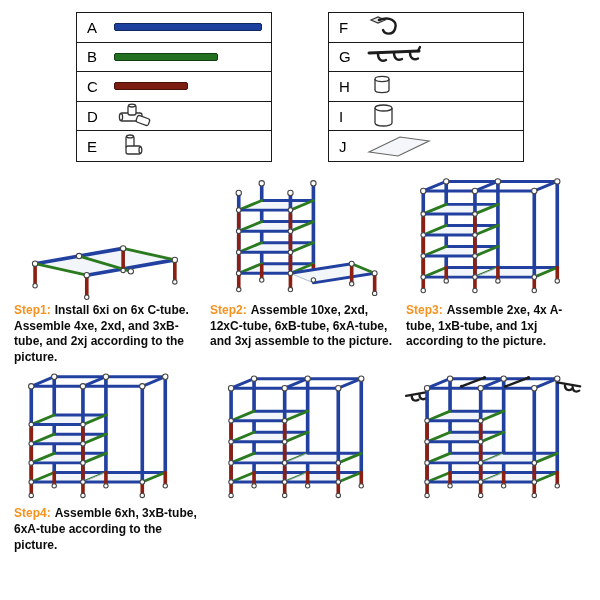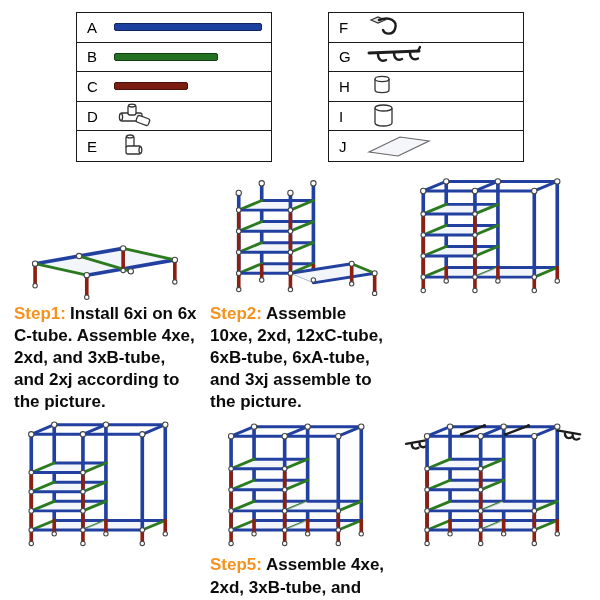--- a/index.html
+++ b/index.html
@@ -19,21 +19,21 @@
   .icon-area{flex:1;display:flex;align-items:center;}
   .bar{height:6px;border-radius:2px;}
   .bar-a{width:146px;background:#1d3f9e;border:1px solid #10265f;}
   .bar-b{width:102px;background:#237021;border:1px solid #123f12;}
   .bar-c{width:72px;background:#7c1d12;border:1px solid #47100a;}
 
   
   .steps{display:grid;grid-template-columns:repeat(3,196px);justify-content:center;align-items:start;margin-top:6px;}
   .step-cell{width:196px;}
   .step-img{display:block;margin:0 auto;}
-  .caption{padding:1px 5px 6px 8px;font-size:17px;line-height:1.3;color:#0b0b0b;font-weight:700;}
+  .caption{padding:1px 5px 6px 8px;font-size:12px;line-height:1.3;color:#0b0b0b;font-weight:700;}
   .step-label{color:#f6921e;font-weight:700;margin-right:4px;}
 
   
   svg .p  {stroke:#22409f;stroke-width:3.8;stroke-linecap:round;fill:none;}
   svg .p2 {stroke:#22409f;stroke-width:3.1;stroke-linecap:round;fill:none;}
   svg .pg {stroke:#2c7a1f;stroke-width:3;stroke-linecap:round;fill:none;}
   svg .pr {stroke:#8a1f12;stroke-width:3.8;stroke-linecap:round;fill:none;}
   svg .sh {fill:#f2f6fa;stroke:#a7b6c6;stroke-width:1;}
   svg .cn {fill:#ffffff;stroke:#444;stroke-width:1.1;}
   svg .bk {stroke:#1d1d1d;stroke-width:2.4;fill:none;stroke-linecap:round;}
@@ -307,20 +307,23 @@
         <circle class="cn" cx="22" cy="114" r="2.4"></circle>
           <circle class="cn" cx="76" cy="114" r="2.4"></circle>
           <circle class="cn" cx="138" cy="114" r="2.4"></circle>
         <circle class="cn" cx="22" cy="128" r="2.3"></circle>
           <circle class="cn" cx="76" cy="128" r="2.3"></circle>
           <circle class="cn" cx="138" cy="128" r="2.3"></circle>
         <circle class="cn" cx="46" cy="118" r="2.3"></circle>
           <circle class="cn" cx="100" cy="118" r="2.3"></circle>
           <circle class="cn" cx="162" cy="118" r="2.3"></circle>
       </svg>
+      <div class="caption">
+        <span class="step-label">Step3:</span><span>Assemble 2xe, 4x A-tube, 1xB-tube, and 1xj according to the picture.</span>
+      </div>
     </div>
 
     <div class="step-cell">
       <svg class="step-img" width="194" height="134" viewBox="0 0 196 140">
         <line class="p" x1="46" y1="6" x2="46" y2="106"></line>
         <line class="p" x1="100" y1="6" x2="100" y2="106"></line>
         <line class="p" x1="162" y1="6" x2="162" y2="106"></line>
         <line class="p2" x1="46" y1="6" x2="162" y2="6"></line>
         <line class="p2" x1="22" y1="16" x2="46" y2="6"></line>
         <line class="p2" x1="76" y1="16" x2="100" y2="6"></line>
@@ -380,20 +383,23 @@
         <circle class="cn" cx="22" cy="116" r="2.4"></circle>
           <circle class="cn" cx="76" cy="116" r="2.4"></circle>
           <circle class="cn" cx="138" cy="116" r="2.4"></circle>
         <circle class="cn" cx="22" cy="130" r="2.3"></circle>
           <circle class="cn" cx="76" cy="130" r="2.3"></circle>
           <circle class="cn" cx="138" cy="130" r="2.3"></circle>
         <circle class="cn" cx="46" cy="120" r="2.3"></circle>
           <circle class="cn" cx="100" cy="120" r="2.3"></circle>
           <circle class="cn" cx="162" cy="120" r="2.3"></circle>
       </svg>
+      <div class="caption">
+        <span class="step-label">Step4:</span><span>Assemble 6xh, 3xB-tube, 6xA-tube according to the picture.</span>
+      </div>
     </div>
 
     <div class="step-cell">
       <svg class="step-img" width="194" height="134" viewBox="0 0 196 140">
         <line class="p" x1="50" y1="8" x2="50" y2="106"></line>
         <line class="p" x1="106" y1="8" x2="106" y2="106"></line>
         <line class="p" x1="162" y1="8" x2="162" y2="106"></line>
         <line class="p2" x1="50" y1="8" x2="162" y2="8"></line>
         <line class="p2" x1="26" y1="18" x2="50" y2="8"></line>
         <line class="p2" x1="82" y1="18" x2="106" y2="8"></line>
@@ -459,23 +465,20 @@
         <circle class="cn" cx="26" cy="116" r="2.4"></circle>
           <circle class="cn" cx="82" cy="116" r="2.4"></circle>
           <circle class="cn" cx="138" cy="116" r="2.4"></circle>
         <circle class="cn" cx="26" cy="130" r="2.3"></circle>
           <circle class="cn" cx="82" cy="130" r="2.3"></circle>
           <circle class="cn" cx="138" cy="130" r="2.3"></circle>
         <circle class="cn" cx="50" cy="120" r="2.3"></circle>
           <circle class="cn" cx="106" cy="120" r="2.3"></circle>
           <circle class="cn" cx="162" cy="120" r="2.3"></circle>
       </svg>
-      <div class="caption">
-        <span class="step-label">Step5:</span><span>Assemble 4xe, 2xd, 3xB-tube, and 10xA-tube according to the picture.</span>
-      </div>
     </div>
 
     <div class="step-cell">
       <svg class="step-img" width="194" height="134" viewBox="0 0 196 140">
         <line class="p" x1="50" y1="8" x2="50" y2="106"></line>
         <line class="p" x1="106" y1="8" x2="106" y2="106"></line>
         <line class="p" x1="162" y1="8" x2="162" y2="106"></line>
         <line class="p2" x1="50" y1="8" x2="162" y2="8"></line>
         <line class="p2" x1="26" y1="18" x2="50" y2="8"></line>
         <line class="p2" x1="82" y1="18" x2="106" y2="8"></line>

